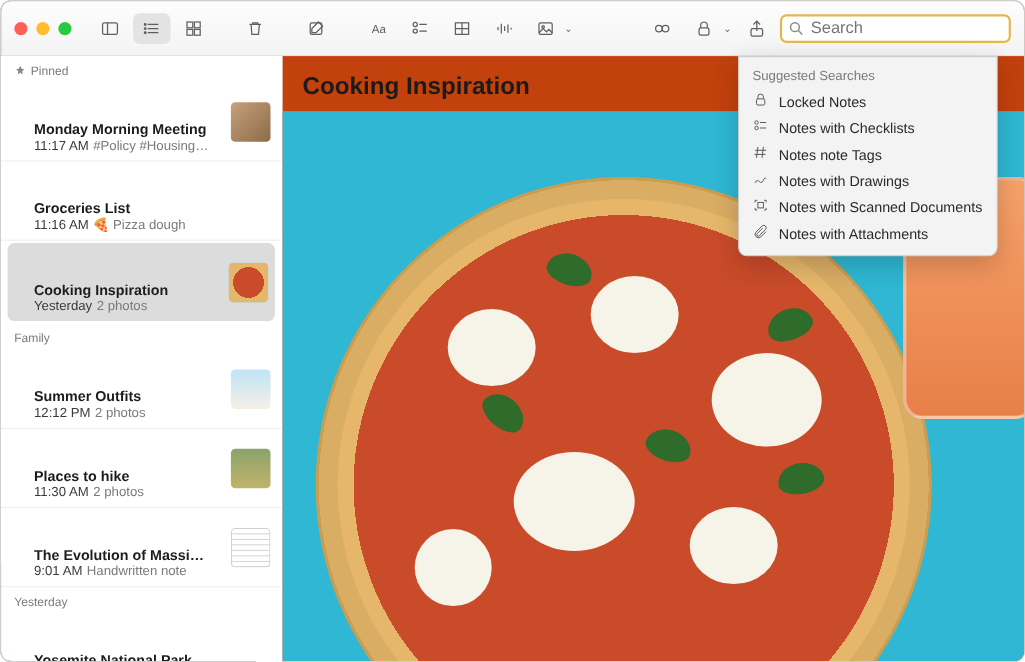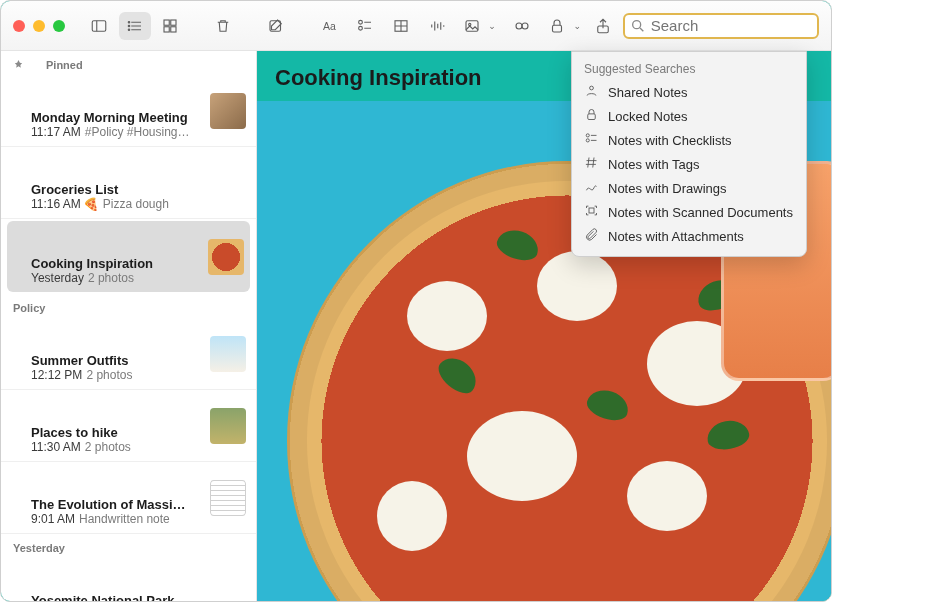--- a/index.html
+++ b/index.html
@@ -1,37 +1,37 @@
 <!DOCTYPE html>
 <html><head>
 <meta charset="utf-8">
 <style>
   * { box-sizing: border-box; margin: 0; padding: 0; font-family: -apple-system, "Helvetica Neue", Arial, sans-serif; }
   body { width: 932px; height: 602px; overflow: hidden; background: #fff; }
-  .window { width: 832px; height: 602px; border: 1px solid #cfcfcf; border-radius: 10px; overflow: hidden; display: flex; flex-direction: column; background: #14b8a6; position: relative; }
+  .window { width: 932px; height: 602px; border: 1px solid #cfcfcf; border-radius: 10px; overflow: hidden; display: flex; flex-direction: column; background: #c2410c; position: relative; }
 
   
   .toolbar { height: 50px; display: flex; align-items: center; padding: 0 12px; gap: 4px; border-bottom: 1px solid #e4e4e4; background: linear-gradient(#fdfdfd,#f4f4f4); }
   .traffic { display: flex; gap: 8px; margin-right: 14px; }
   .tl { width: 12px; height: 12px; border-radius: 50%; }
   .tl.red { background:#ff5f57; } .tl.yellow { background:#febc2e; } .tl.green { background:#28c840; }
   .tool-btn { width: 34px; height: 28px; border-radius: 6px; display:flex; align-items:center; justify-content:center; color:#5f5f5f; }
   .tool-btn.active { background:#e3e3e3; }
   .tool-btn svg { width:18px; height:18px; stroke:#5f5f5f; fill:none; stroke-width:1.5; }
   .toolbar-gap { width: 14px; }
   .toolbar-flex { flex: 1; }
   .chev { font-size:9px; color:#6a6a6a; margin-left:-4px; margin-right:2px; }
   .search-wrap { position: relative; width: 210px; }
   .search-field { width:100%; height:26px; border:2px solid #e1b74f; border-radius:6px; background:#fff; padding:0 8px 0 26px; font-size:15px; color:#333; outline:none; }
   .search-icon-s { position:absolute; left:7px; top:5px; width:16px; height:16px; color:#8a8a8a; }
 
   
   .body { flex:1; display:flex; min-height:0; }
   .sidebar { width:256px; border-right:1px solid #e4e4e4; background:#fff; overflow-y:auto; }
-  .section-header { display:flex; gap:22px; padding:8px 12px 4px 12px; font-size:11px; font-weight:700; color:#7a7a7a; }
+  .section-header { display:flex; gap:4px; padding:8px 12px 4px 12px; font-size:11px; font-weight:400; color:#7a7a7a; }
   .section-header svg { width:11px; height:11px; stroke:#7a7a7a; fill:#7a7a7a; }
   .note-row { display:flex; align-items:center; padding:7px 10px 7px 30px; gap:8px; border-bottom:1px solid #efefef; cursor:default; position:relative; }
   .note-row.selected { background:#dcdcdc; border-radius:6px; margin:2px 6px; border-bottom:none; padding-left:24px; padding-right:6px; }
   .note-text { flex:1; min-width:0;margin-top:28px; }
   .note-title { font-size:13px; font-weight:600; color:#1c1c1c; white-space:nowrap; overflow:hidden; text-overflow:ellipsis; }
   .note-sub { font-size:12px; color:#7a7a7a; white-space:nowrap; overflow:hidden; text-overflow:ellipsis; display:flex; gap:4px; align-items:center; }
   .note-sub .time { color:#3a3a3a; }
   .thumb { width:36px; height:36px; border-radius:4px; background:#ccc; flex-shrink:0; }
   .mini-ico { width:14px; height:14px; display:inline-flex; align-items:center; justify-content:center; }
   .shared-ico { position:absolute; left:9px; top:11px; width:14px; height:14px; color:#7a7a7a; }
@@ -227,21 +227,21 @@
         <div class="note-sub">
           <span class="time">Yesterday</span>
           <span>2 photos</span>
         </div>
       </div>
       <div class="thumb th-pizza"></div>
     </div>
         </div>
 
       <div class="section-header">
-        <span>Policy</span>
+        <span>Family</span>
       </div>
       <div id="today-list">
           <div class="note-row">
 
       <div class="note-text">
         <div class="note-title">Summer Outfits</div>
         <div class="note-sub">
           <span class="time">12:12 PM</span>
           <span>2 photos</span>
         </div>
@@ -314,27 +314,20 @@
         </div>
       </div>
     </div>
   </div>
 
   <div class="sugg">
     <div class="sugg-title">Suggested Searches</div>
     <div id="sugg-list">
         <div class="sugg-item">
           <span><svg viewBox="0 0 24 24">
-              <circle cx="12" cy="8" r="3"></circle>
-              <path d="M5 20c0-4 14-4 14 0"></path>
-            </svg></span>
-          <span>Shared Notes</span>
-        </div>
-        <div class="sugg-item">
-          <span><svg viewBox="0 0 24 24">
               <rect x="6" y="11" width="12" height="9" rx="2"></rect>
               <path d="M8 11V8a4 4 0 0 1 8 0v3"></path>
             </svg></span>
           <span>Locked Notes</span>
         </div>
         <div class="sugg-item">
           <span><svg viewBox="0 0 24 24">
               <circle cx="6" cy="7" r="2.5"></circle>
               <line x1="11" y1="7" x2="20" y2="7"></line>
               <circle cx="6" cy="15" r="2.5"></circle>
@@ -342,21 +335,21 @@
             </svg></span>
           <span>Notes with Checklists</span>
         </div>
         <div class="sugg-item">
           <span><svg viewBox="0 0 24 24">
               <line x1="8" y1="4" x2="6" y2="20"></line>
               <line x1="16" y1="4" x2="14" y2="20"></line>
               <line x1="4" y1="9" x2="20" y2="9"></line>
               <line x1="3" y1="15" x2="19" y2="15"></line>
             </svg></span>
-          <span>Notes with Tags</span>
+          <span>Notes note Tags</span>
         </div>
         <div class="sugg-item">
           <span><svg viewBox="0 0 24 24">
               <path d="M4 18c4-10 8 6 12-4 2-5 4-2 4-2"></path>
             </svg></span>
           <span>Notes with Drawings</span>
         </div>
         <div class="sugg-item">
           <span><svg viewBox="0 0 24 24">
               <path d="M4 8V5h3M20 8V5h-3M4 16v3h3M20 16v3h-3"></path>

